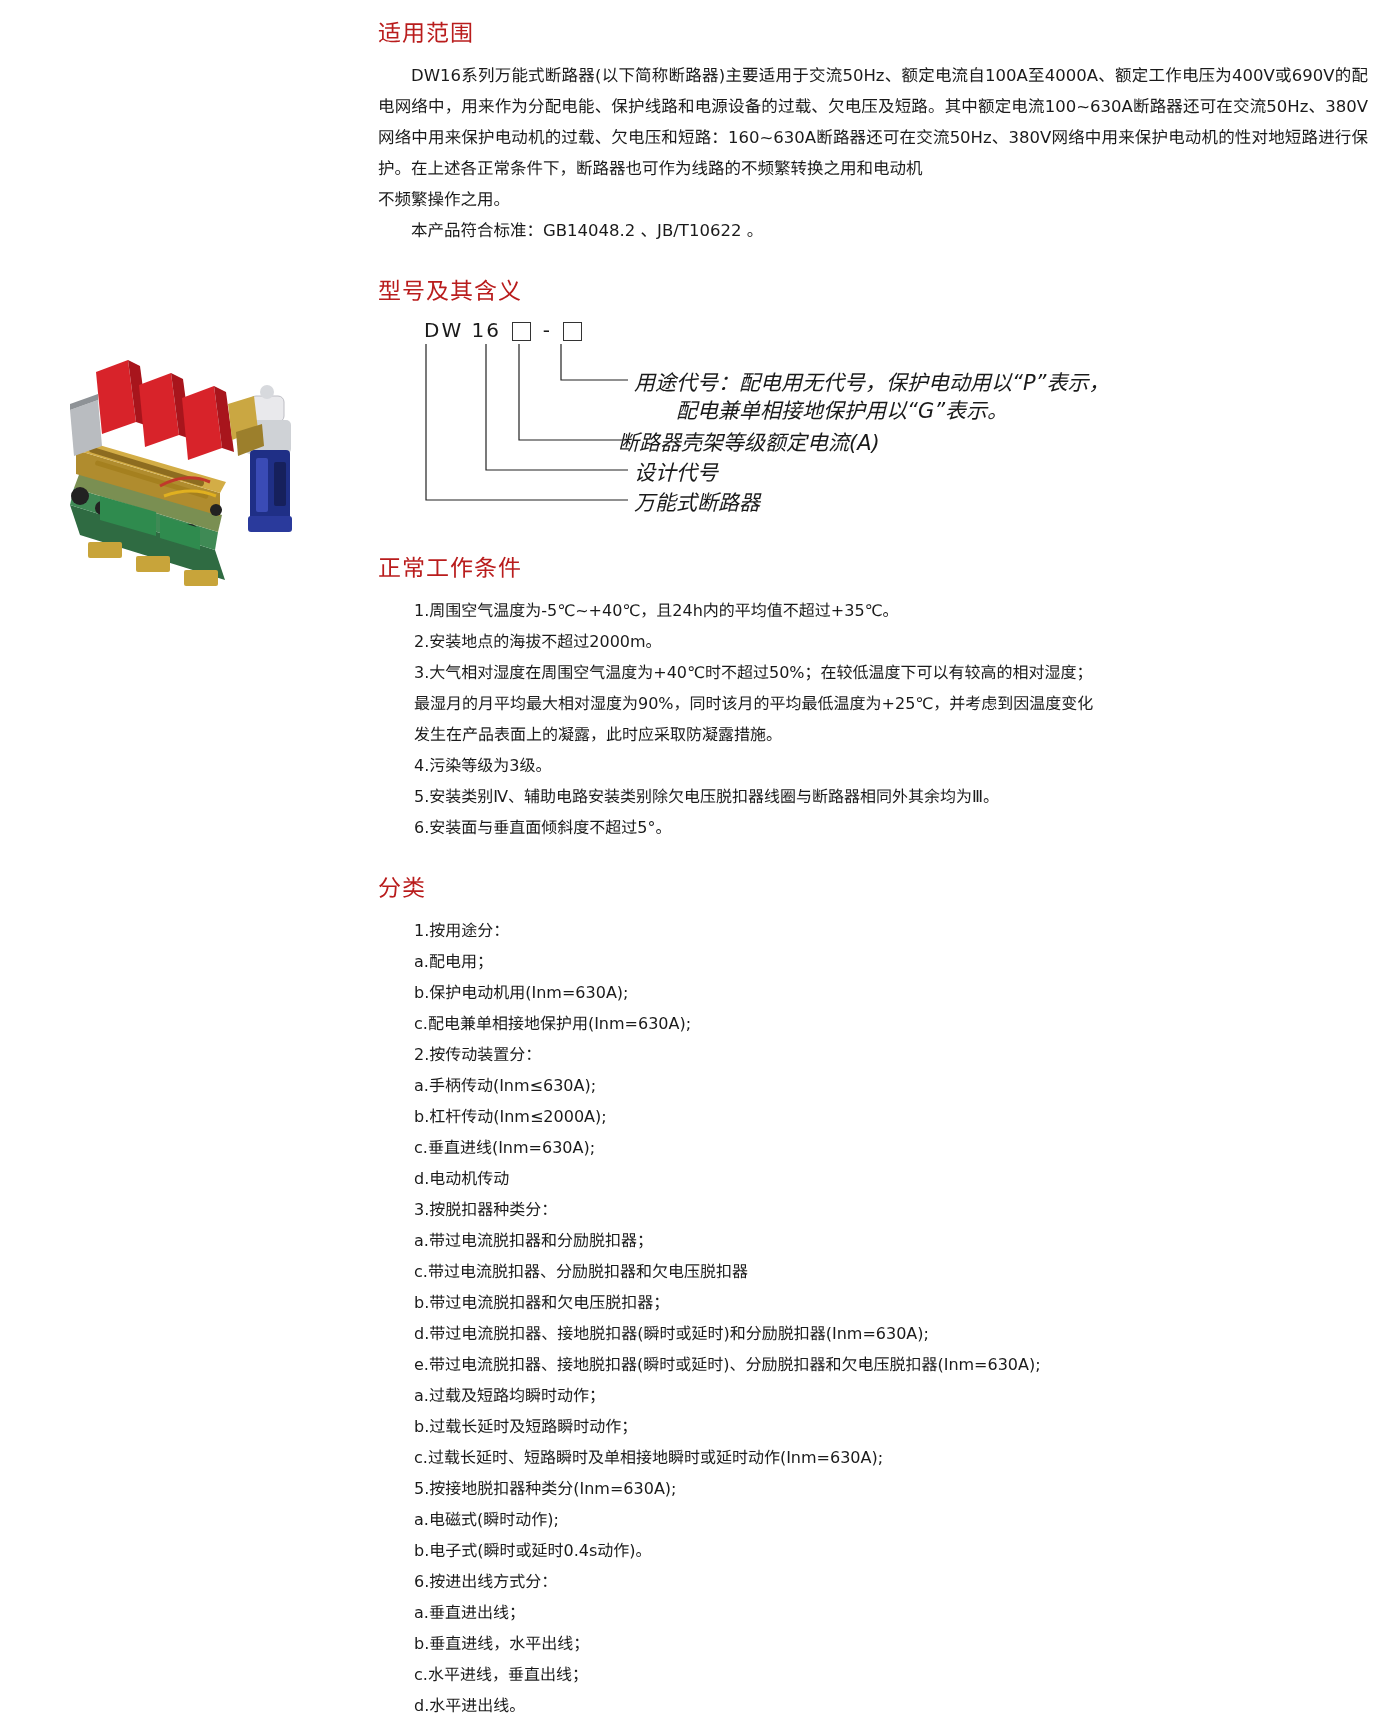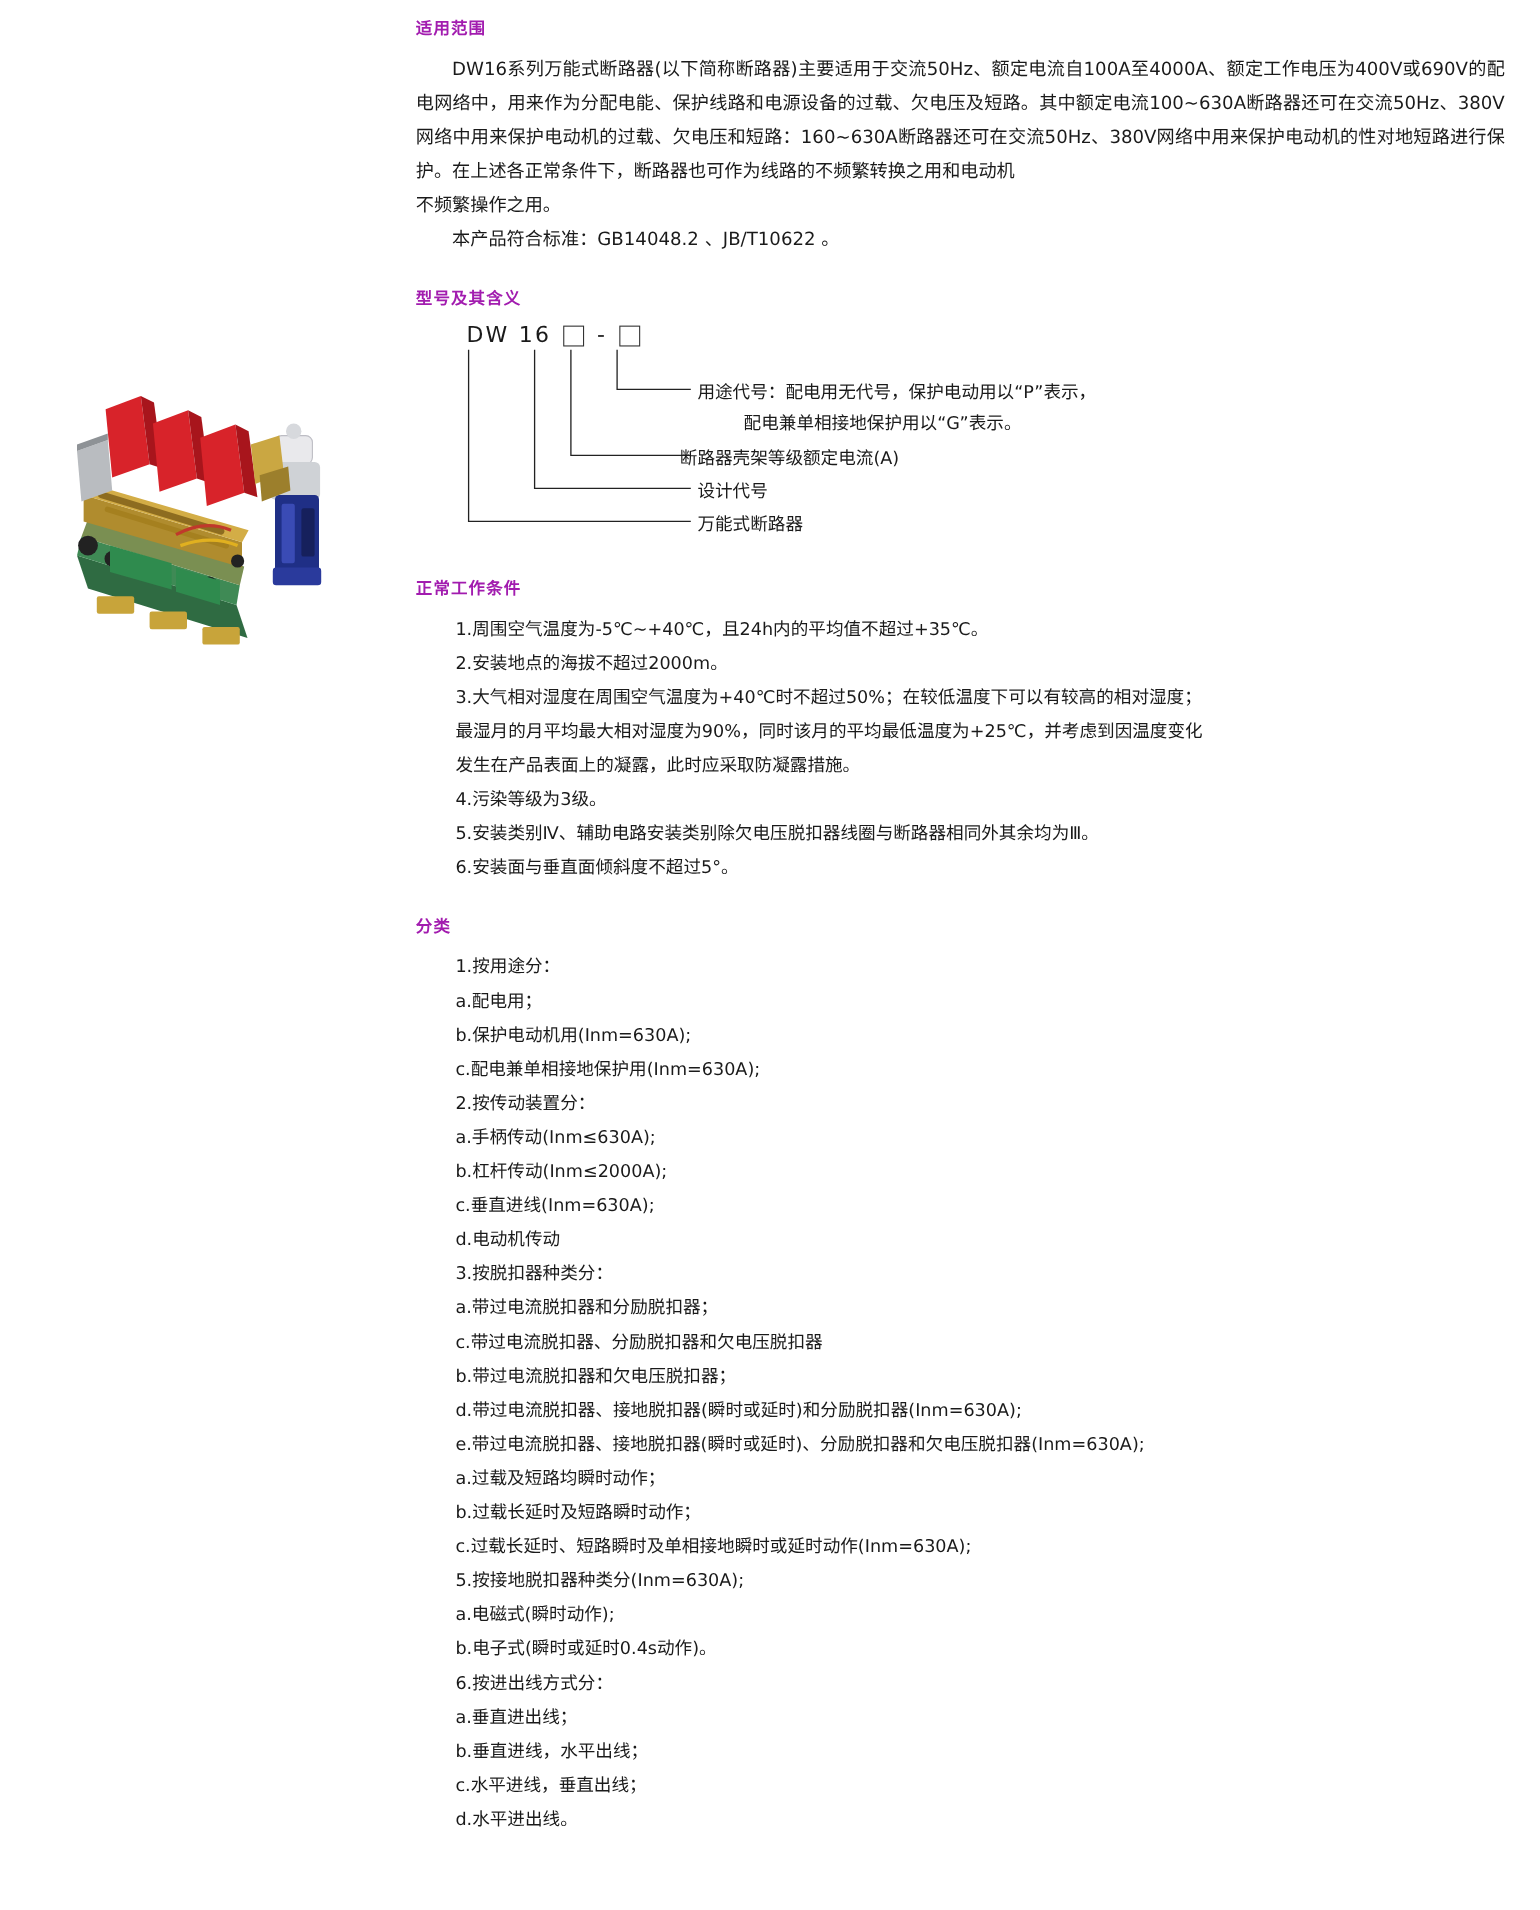--- a/index.html
+++ b/index.html
@@ -28,23 +28,23 @@
   }
   .pf-svg{display:block;}
   
   .content{
     position:absolute;
     left:378px;
     top:14px;
     width:990px;
   }
   h2.section-title{
-    font-size:15px;
-    font-weight:bold;
-    color:#a21caf;
+    font-size:23px;
+    font-weight:normal;
+    color:#b91c1c;
     margin:0 0 12px 0;
     letter-spacing:1px;
     font-family:"DejaVu Sans","Liberation Sans",sans-serif;
   }
   .section{margin-bottom:26px;}
   .para{
     font-size:16.5px;
     line-height:31px;
     text-align:justify;
     text-justify:inter-ideograph;
@@ -80,23 +80,24 @@
     vertical-align:middle;
     margin:0 3px;
   }
   .model-svg{
     position:absolute;
     left:0;
     top:0;
   }
   .ml-label{
     position:absolute;
-    font-size:16px;
+    font-size:21px;
     line-height:26px;
     white-space:nowrap;
+    font-style:italic;
   }
   .ml-1{left:256px;top:52px;}
   .ml-1b{left:298px;top:80px;}
   .ml-2{left:240px;top:112px;}
   .ml-3{left:256px;top:142px;}
   .ml-4{left:256px;top:172px;}
 </style>
 </head>
 <body>
 

